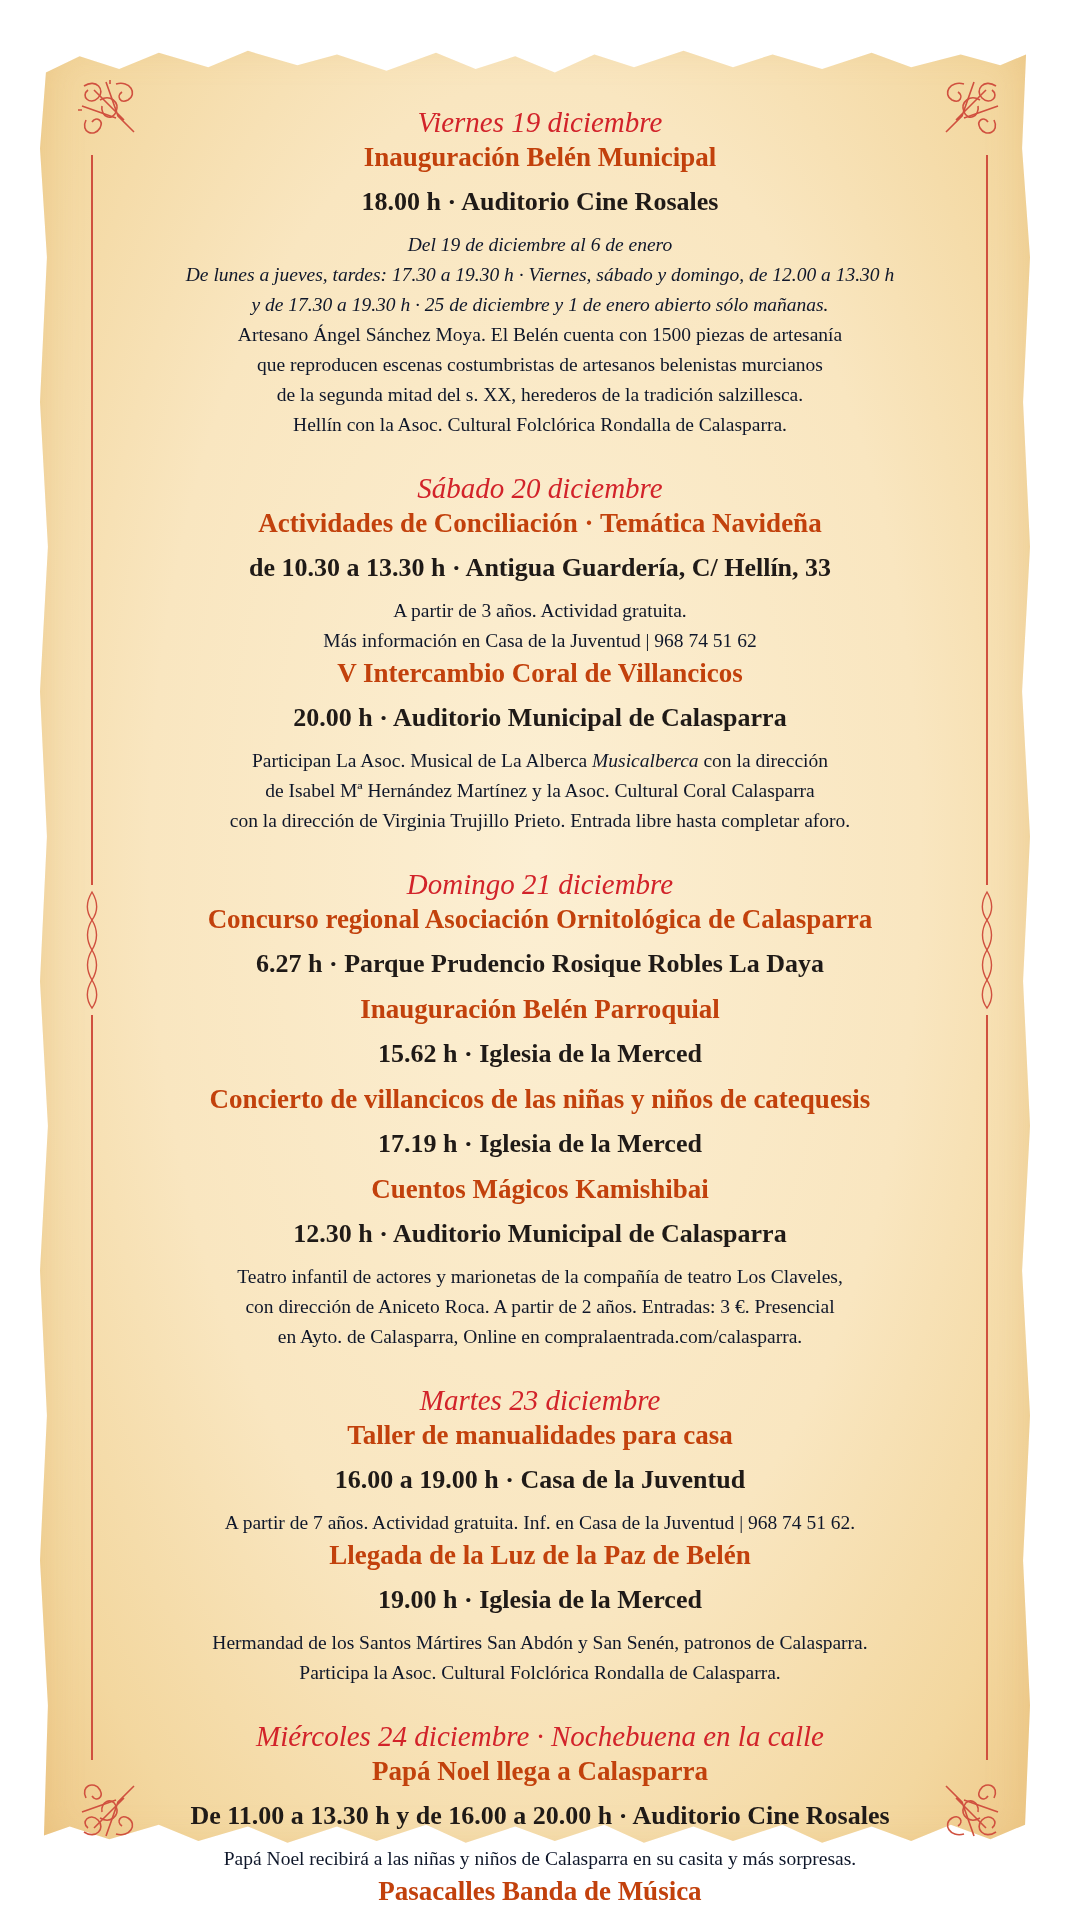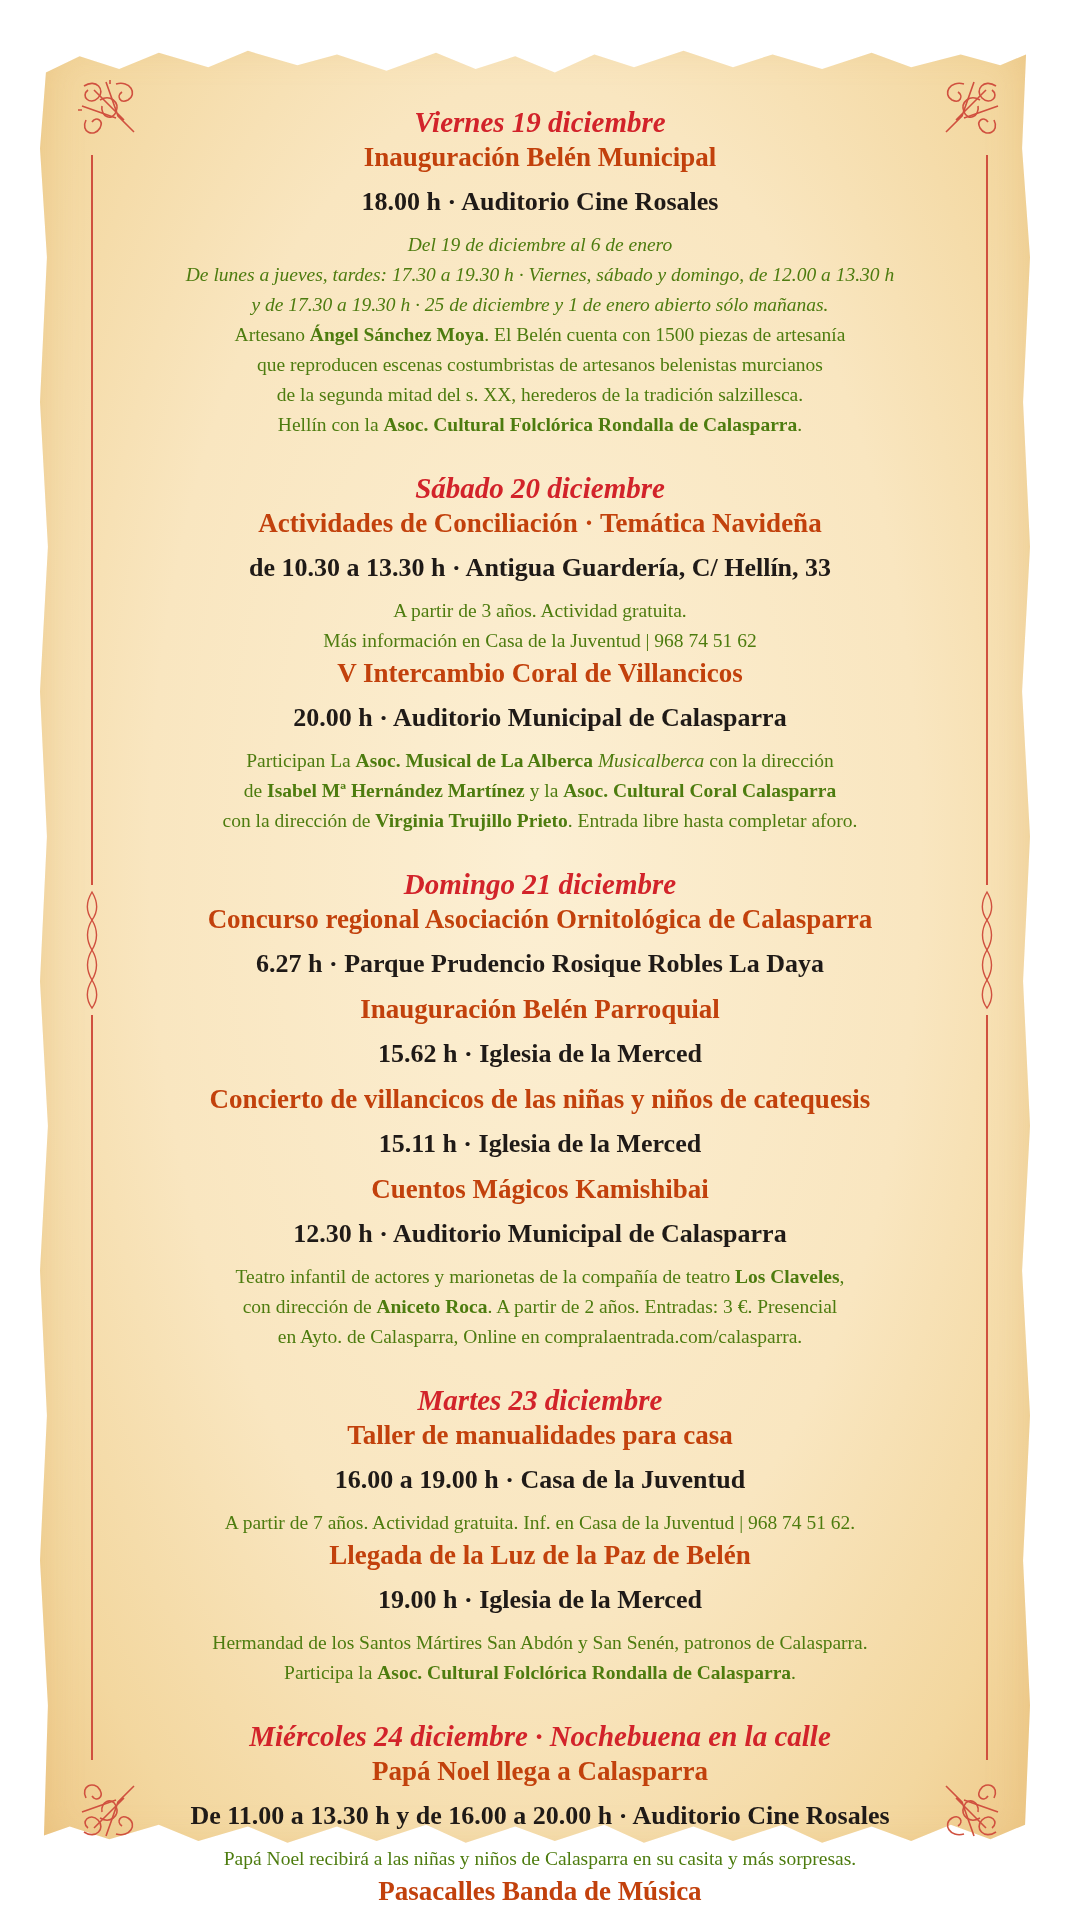--- a/index.html
+++ b/index.html
@@ -26,34 +26,34 @@
     );
   }
   .ornament { position:absolute; width:66px; height:66px; }
   .ornament svg { width:100%; height:100%; }
   .side-line { position:absolute; width:2px; background:#d0503f; }
   .side-knot { position:absolute; width:16px; height:120px; }
   .content {
     position:absolute; left:100px; top:104px; width:880px; text-align:center; color:#1f1a17;
   }
   .day {
-    color:#d2232a; font-style:italic; font-weight:bold; font-size:29px; line-height:36px; margin:0;
+    color:#d2232a; font-style:italic; font-weight:normal; font-size:29px; line-height:36px; margin:0;
   }
   .event {
     color:#c2410c; font-weight:bold; font-size:27px; line-height:34px; margin:0;
   }
   .time {
     color:#1f1a17; font-weight:bold; font-size:26px; line-height:34px; margin:11px;
   }
   .note {
-    font-size:19.5px; line-height:30px; margin:0; color:#4d7c0f;
+    font-size:19.5px; line-height:30px; margin:0; color:#0f172a;
   }
   .note.it { font-style:italic; }
   .gap { height:30px; }
-  b { font-weight:bold;text-align:right; }
+  b { font-weight:normal;text-align:right; }
 </style>
 </head>
 <body>
 
 <div class="parchment"></div>
 
 <div class="ornament" style="left:76px;top:76px;">
   <svg viewBox="0 0 66 66" fill="none" stroke="#d0503f" stroke-width="1.6">
     <path d="M8 10 C20 2 30 14 22 22 C14 30 4 20 12 14"></path>
     <path d="M40 8 C54 4 62 18 52 24 C44 28 40 20 46 16"></path>
@@ -145,21 +145,21 @@
 
   <div class="gap"></div>
 
   <section>
     <p class="day">Domingo 21 diciembre</p>
     <p class="event">Concurso regional Asociación Ornitológica de Calasparra</p>
     <p class="time">6.27 h · Parque Prudencio Rosique Robles La Daya</p>
     <p class="event">Inauguración Belén Parroquial</p>
     <p class="time">15.62 h · Iglesia de la Merced</p>
     <p class="event">Concierto de villancicos de las niñas y niños de catequesis</p>
-    <p class="time">15.11 h · Iglesia de la Merced</p>
+    <p class="time">17.19 h · Iglesia de la Merced</p>
     <p class="event">Cuentos Mágicos Kamishibai</p>
     <p class="time">12.30 h · Auditorio Municipal de Calasparra</p>
     <p class="note"><span>Teatro infantil de actores y marionetas de la compañía de teatro </span><b>Los Claveles</b><span>,</span></p>
     <p class="note"><span>con dirección de </span><b>Aniceto Roca</b><span>. A partir de 2 años.  Entradas: 3 €. Presencial</span></p>
     <p class="note">en Ayto. de Calasparra, Online en compralaentrada.com/calasparra.</p>
   </section>
 
   <div class="gap"></div>
 
   <section>

